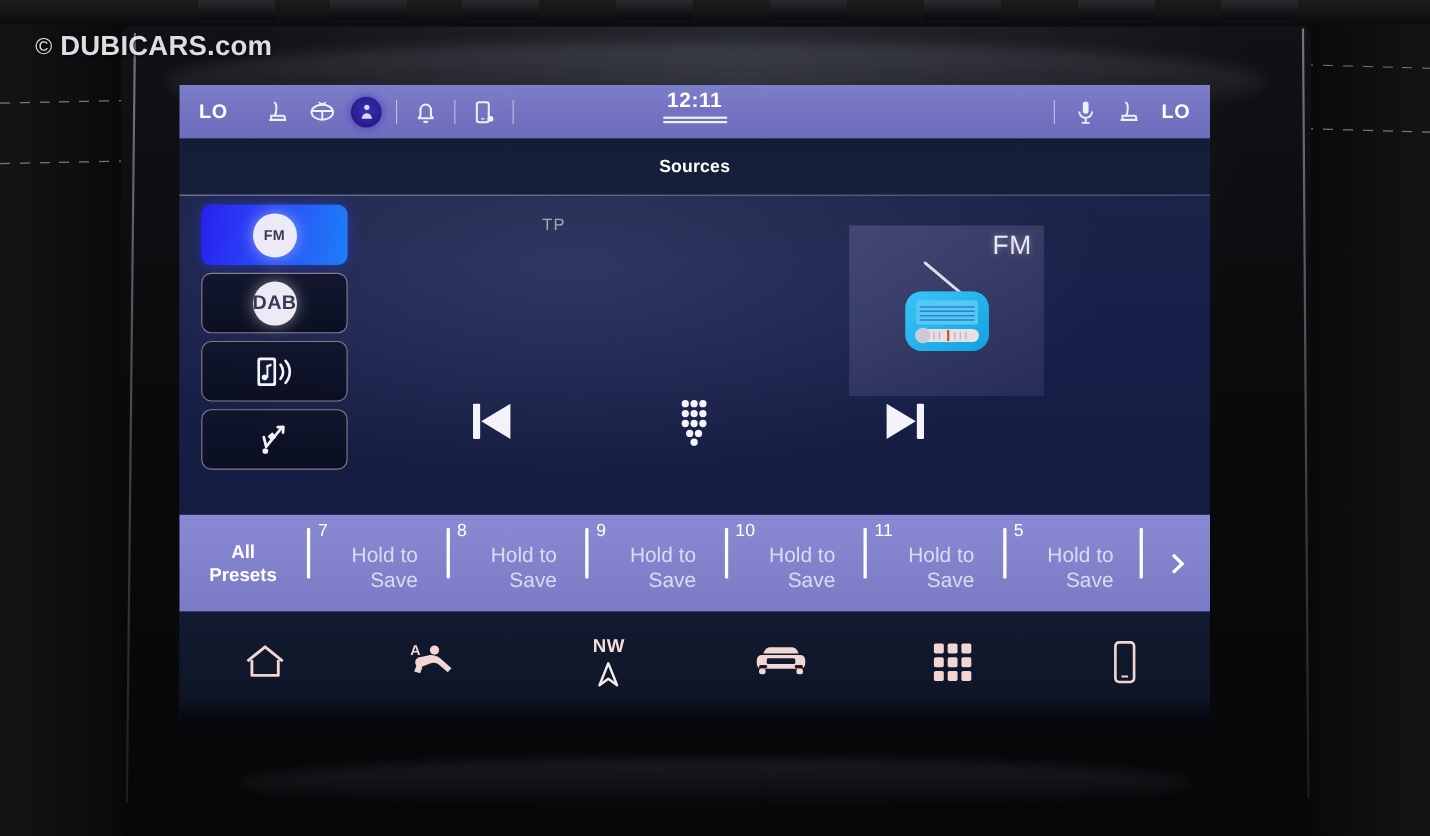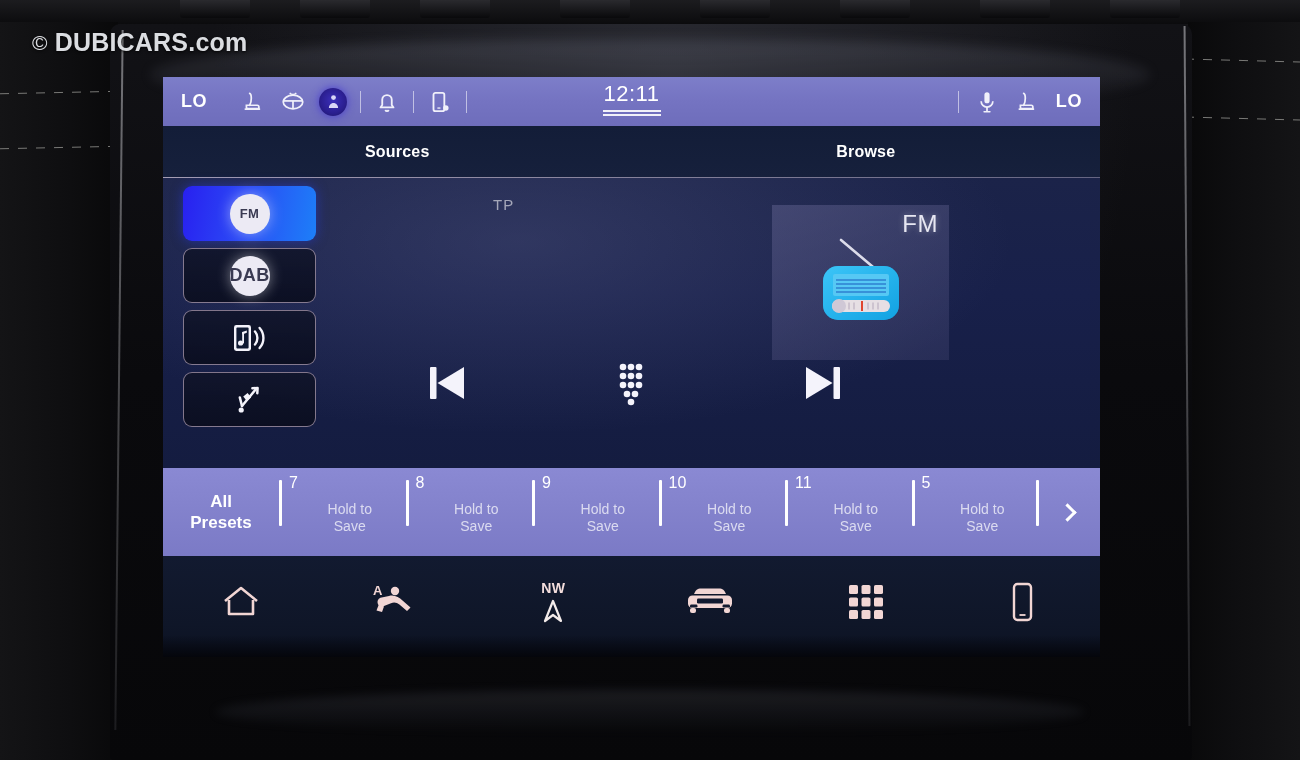--- a/index.html
+++ b/index.html
@@ -93,21 +93,21 @@
     color:#fff;
   }
   .sb-lo { font-size:18px; font-weight:bold; letter-spacing:.6px; }
   .sb-left-icons { display:flex; align-items:center; gap:13px; margin-left:34px; }
   .sb-right { margin-left:auto; display:flex; align-items:center; gap:15px; }
   .sb-div { width:1px; height:22px; background:rgba(255,255,255,.55); }
   .sb-clock-wrap {
     position:absolute; left:0; right:0; top:4px;
     display:flex; flex-direction:column; align-items:center; pointer-events:none;
   }
-  .sb-clock { font-size:22px; font-weight:400; letter-spacing:.5px; color:#fff; }
+  .sb-clock { font-size:19px; font-weight:700; letter-spacing:.5px; color:#fff; }
   .sb-clock-lines { margin-top:3px; display:flex; flex-direction:column; gap:2px; }
   .sb-clock-lines i { display:block; width:58px; height:2px; background:rgba(255,255,255,.9); }
   .ic { width:26px; height:26px; display:block; }
   .ic svg { width:100%; height:100%; display:block; }
   .avatar-chip {
     width:28px; height:28px; border-radius:50%;
     background:radial-gradient(circle at 50% 45%, #3b2fb9 0%, #2a1e8f 60%, #1b1466 100%);
     display:flex; align-items:center; justify-content:center;
     box-shadow:0 0 8px rgba(60,45,210,.8);
   }
@@ -211,21 +211,21 @@
   }
   .preset::before {
     content:""; position:absolute; left:0; top:12px;
     width:3px; height:46px; background:#fff; border-radius:1px;
   }
   .preset .num {
     position:absolute; left:10px; top:6px;
     font-size:16px; color:#fff; font-weight:500;
   }
   .preset .hold {
-    text-align:center; font-size:14px; line-height:1.2;
+    text-align:right; font-size:19px; line-height:1.2;
     color:rgba(238,238,248,.82); margin-top:12px;margin-left:15px;
   }
   .preset-next {
     width:62px; position:relative;
     display:flex; align-items:center; justify-content:center;
   }
   .preset-next::before {
     content:""; position:absolute; left:-2px; top:12px;
     width:3px; height:46px; background:#fff; border-radius:1px;
   }
@@ -257,21 +257,21 @@
     content:""; position:absolute; left:4px; right:4px; top:-3px; height:3px;
     background:#f0eff6;
   }
   .media-caret {
     position:absolute; right:9px; top:7px;
     width:0; height:0; border-left:11px solid transparent;
     border-right:11px solid transparent; border-top:11px solid #fff;
   }
   .nav-media .label { font-size:16px; font-weight:bold; letter-spacing:.2px; }
   .nav-compass { display:flex; flex-direction:column; align-items:center; gap:1px; }
-  .nav-compass .cdir { font-size:14px; font-weight:bold; color:#f4dedd; letter-spacing:.5px; }
+  .nav-compass .cdir { font-size:17px; font-weight:bold; color:#f4dedd; letter-spacing:.5px; }
   .screen-bottom-shade {
     position:absolute; left:0; right:0; bottom:0; height:22px;
     background:linear-gradient(180deg, rgba(6,8,16,0), rgba(4,5,10,.95));
     pointer-events:none;
   }
 </style>
 </head>
 <body>
 
 <div class="dash"></div>
@@ -371,21 +371,20 @@
           <path d="M5 15h10c1 0 1.5 0.7 1.5 1.6v1.6H6.5C5.3 18.2 5 17.5 5 16.6z"></path>
           <path d="M4 18.5h13"></path>
         </svg>
       </span>
       <span class="sb-lo">LO</span>
     </div>
   </div>
 
   <div class="tabbar">
     <div class="tab">Sources</div>
-    <div class="tab">Browse</div>
   </div>
 
   <div class="content">
 
     <div class="sources-col">
       <div class="src-btn active">
         <span class="src-pill">FM</span>
       </div>
       <div class="src-btn">
         <span class="src-pill dab">DAB</span>

